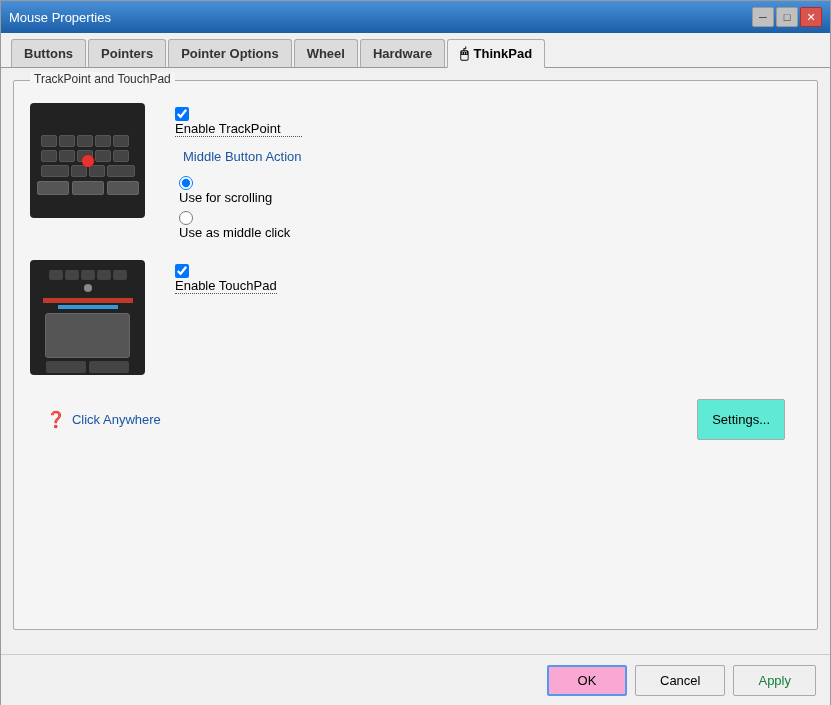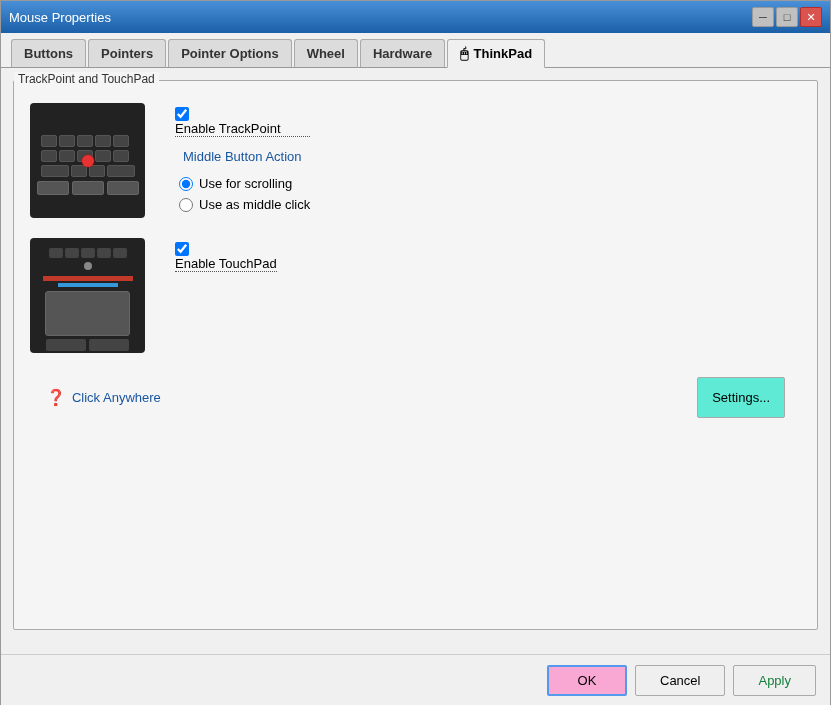--- a/index.html
+++ b/index.html
@@ -98,21 +98,21 @@
       border-radius: 2px;
       padding: 12px 16px 16px 16px;
       position: relative;
       background: #f5f5f5;
       margin-bottom: 12px;
       min-height: 550px;
     }
     .group-box-legend {
       position: absolute;
       top: -9px;
-      left: 0;
+      left: 16px;
       background: #f5f5f5;
       padding: 0 4px;
       font-size: 12px;
       color: #333;
     }
 
     .section {
       display: flex;
       align-items: flex-start;
       margin-bottom: 20px;
@@ -268,22 +268,21 @@
     }
     .radio-group {
       display: flex;
       flex-direction: column;
       gap: 6px;
       margin-top: 4px;
       margin-left: 4px;
     }
     .radio-row {
       display: flex;
-      align-items: center;
-      gap: 6px;
+      flex-direction: column;
     }
     .radio-row input[type=radio] {
       width: 14px;
       height: 14px;
       cursor: pointer;
     }
     .radio-label {
       font-size: 13px;
     }
 

